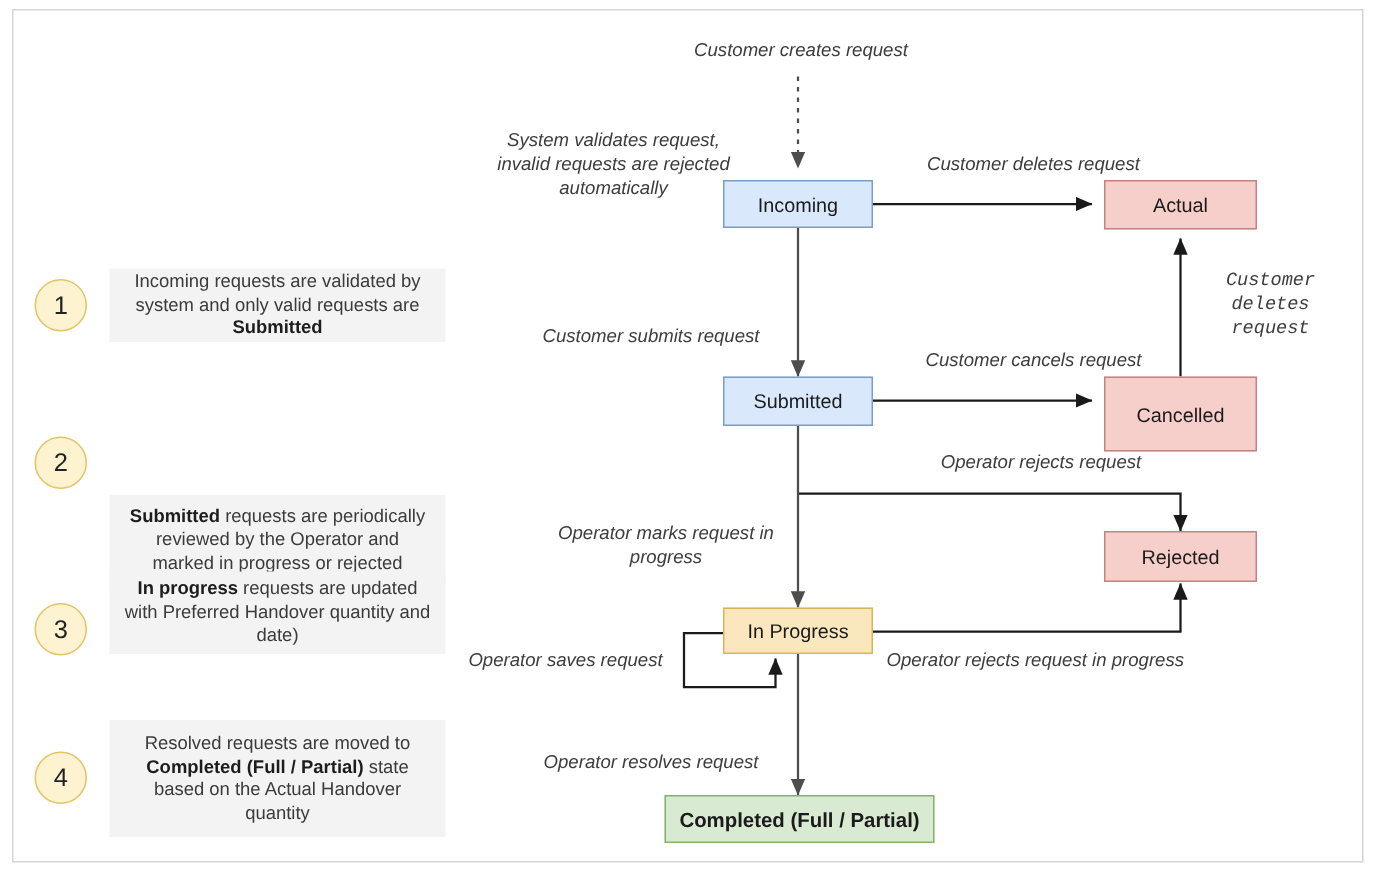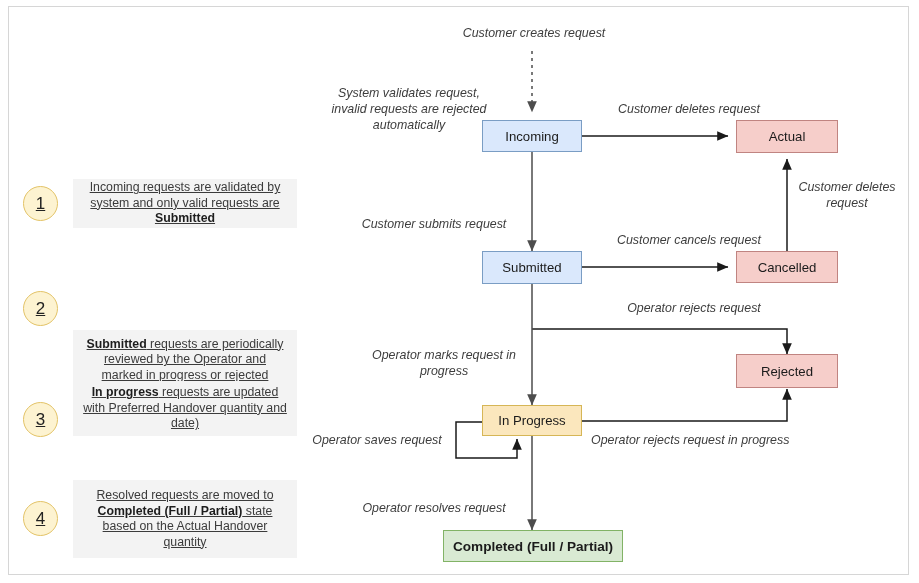--- a/index.html
+++ b/index.html
@@ -1,18 +1,18 @@
 <!DOCTYPE html>
 <html><head>
 <meta charset="utf-8">
 <style>
   html,body{margin:0;padding:0;background:#ffffff;}
   body{width:919px;height:583px;font-family:"Liberation Sans",sans-serif;}
   #frame{position:absolute;left:8px;top:6px;width:901px;height:569px;border:1px solid #d6d6d6;box-sizing:border-box;background:#fff;}
-  .abs{position:absolute;text-decoration:underline;}
+  .abs{position:absolute;}
   
   .legend-circle{width:35px;height:35px;border-radius:50%;background:#fdf3d1;border:1.3px solid #e3c367;
     display:flex;align-items:center;justify-content:center;font-size:17px;color:#222;box-sizing:border-box;}
   .legend-box{background:#f3f3f3;display:flex;align-items:center;justify-content:center;text-align:center;
     font-size:12.3px;line-height:15.5px;color:#3b3b3b;padding:7px 9px;box-sizing:border-box;}
   .legend-box b{font-weight:bold;color:#1d1d1d;}
   
   .node{position:absolute;display:flex;align-items:center;justify-content:center;
     font-size:13.2px;color:#1b1b1b;box-sizing:border-box;border-width:1.3px;border-style:solid;}
   .n-blue{background:#dae8fc;border-color:#7a9dc4;}
@@ -80,40 +80,40 @@
   </div>
 
   <div class="abs legend-circle" style="left:14px;top:494px;">4</div>
   <div class="abs legend-box" style="left:64px;top:473px;width:224px;height:78px;">
     <span><span>Resolved requests are moved to </span><b>Completed (Full / Partial)</b><span> state based on the Actual Handover quantity</span></span>
   </div>
 
   <div class="node n-blue" style="left:473px;top:113px;width:100px;height:32px;">Incoming</div>
   <div class="node n-pink" style="left:727px;top:113px;width:102px;height:33px;">Actual</div>
   <div class="node n-blue" style="left:473px;top:244px;width:100px;height:33px;">Submitted</div>
-  <div class="node n-pink" style="left:727px;top:244px;width:102px;height:32px;">Cancelled</div>
+  <div class="node n-pink" style="left:727px;top:244px;width:102px;height:50px;">Cancelled</div>
   <div class="node n-pink" style="left:727px;top:347px;width:102px;height:34px;">Rejected</div>
   <div class="node n-yellow" style="left:473px;top:398px;width:100px;height:31px;">In Progress</div>
   <div class="node n-green" style="left:434px;top:523px;width:180px;height:32px;">Completed (Full / Partial)</div>
 
   <div class="elabel" style="left:325px;top:18px;width:400px;">Customer creates request</div>
 
   <div class="elabel" style="left:305px;top:62px;width:190px;margin-top:16px;">
     <span>System validates request,</span><br>
     <span>invalid requests are rejected</span><br>
     <span>automatically</span>
   </div>
 
   <div class="elabel" style="left:565px;top:94px;width:230px;">Customer deletes request</div>
 
   <div class="elabel" style="left:300px;top:209px;width:250px;">Customer submits request</div>
 
   <div class="elabel" style="left:565px;top:225px;width:230px;">Customer cancels request</div>
 
-  <div class="elabel" style="left:780px;top:172px;width:116px;text-align:center;">
+  <div class="elabel" style="left:780px;top:172px;width:116px;text-align:center;font-family:Liberation Mono, monospace;">
     <span>Customer deletes</span><br>
     <span>request</span>
   </div>
 
   <div class="elabel" style="left:560px;top:293px;width:250px;">Operator rejects request</div>
 
   <div class="elabel" style="left:330px;top:340px;width:210px;">
     <span>Operator marks request in</span><br>
     <span>progress</span>
   </div>

